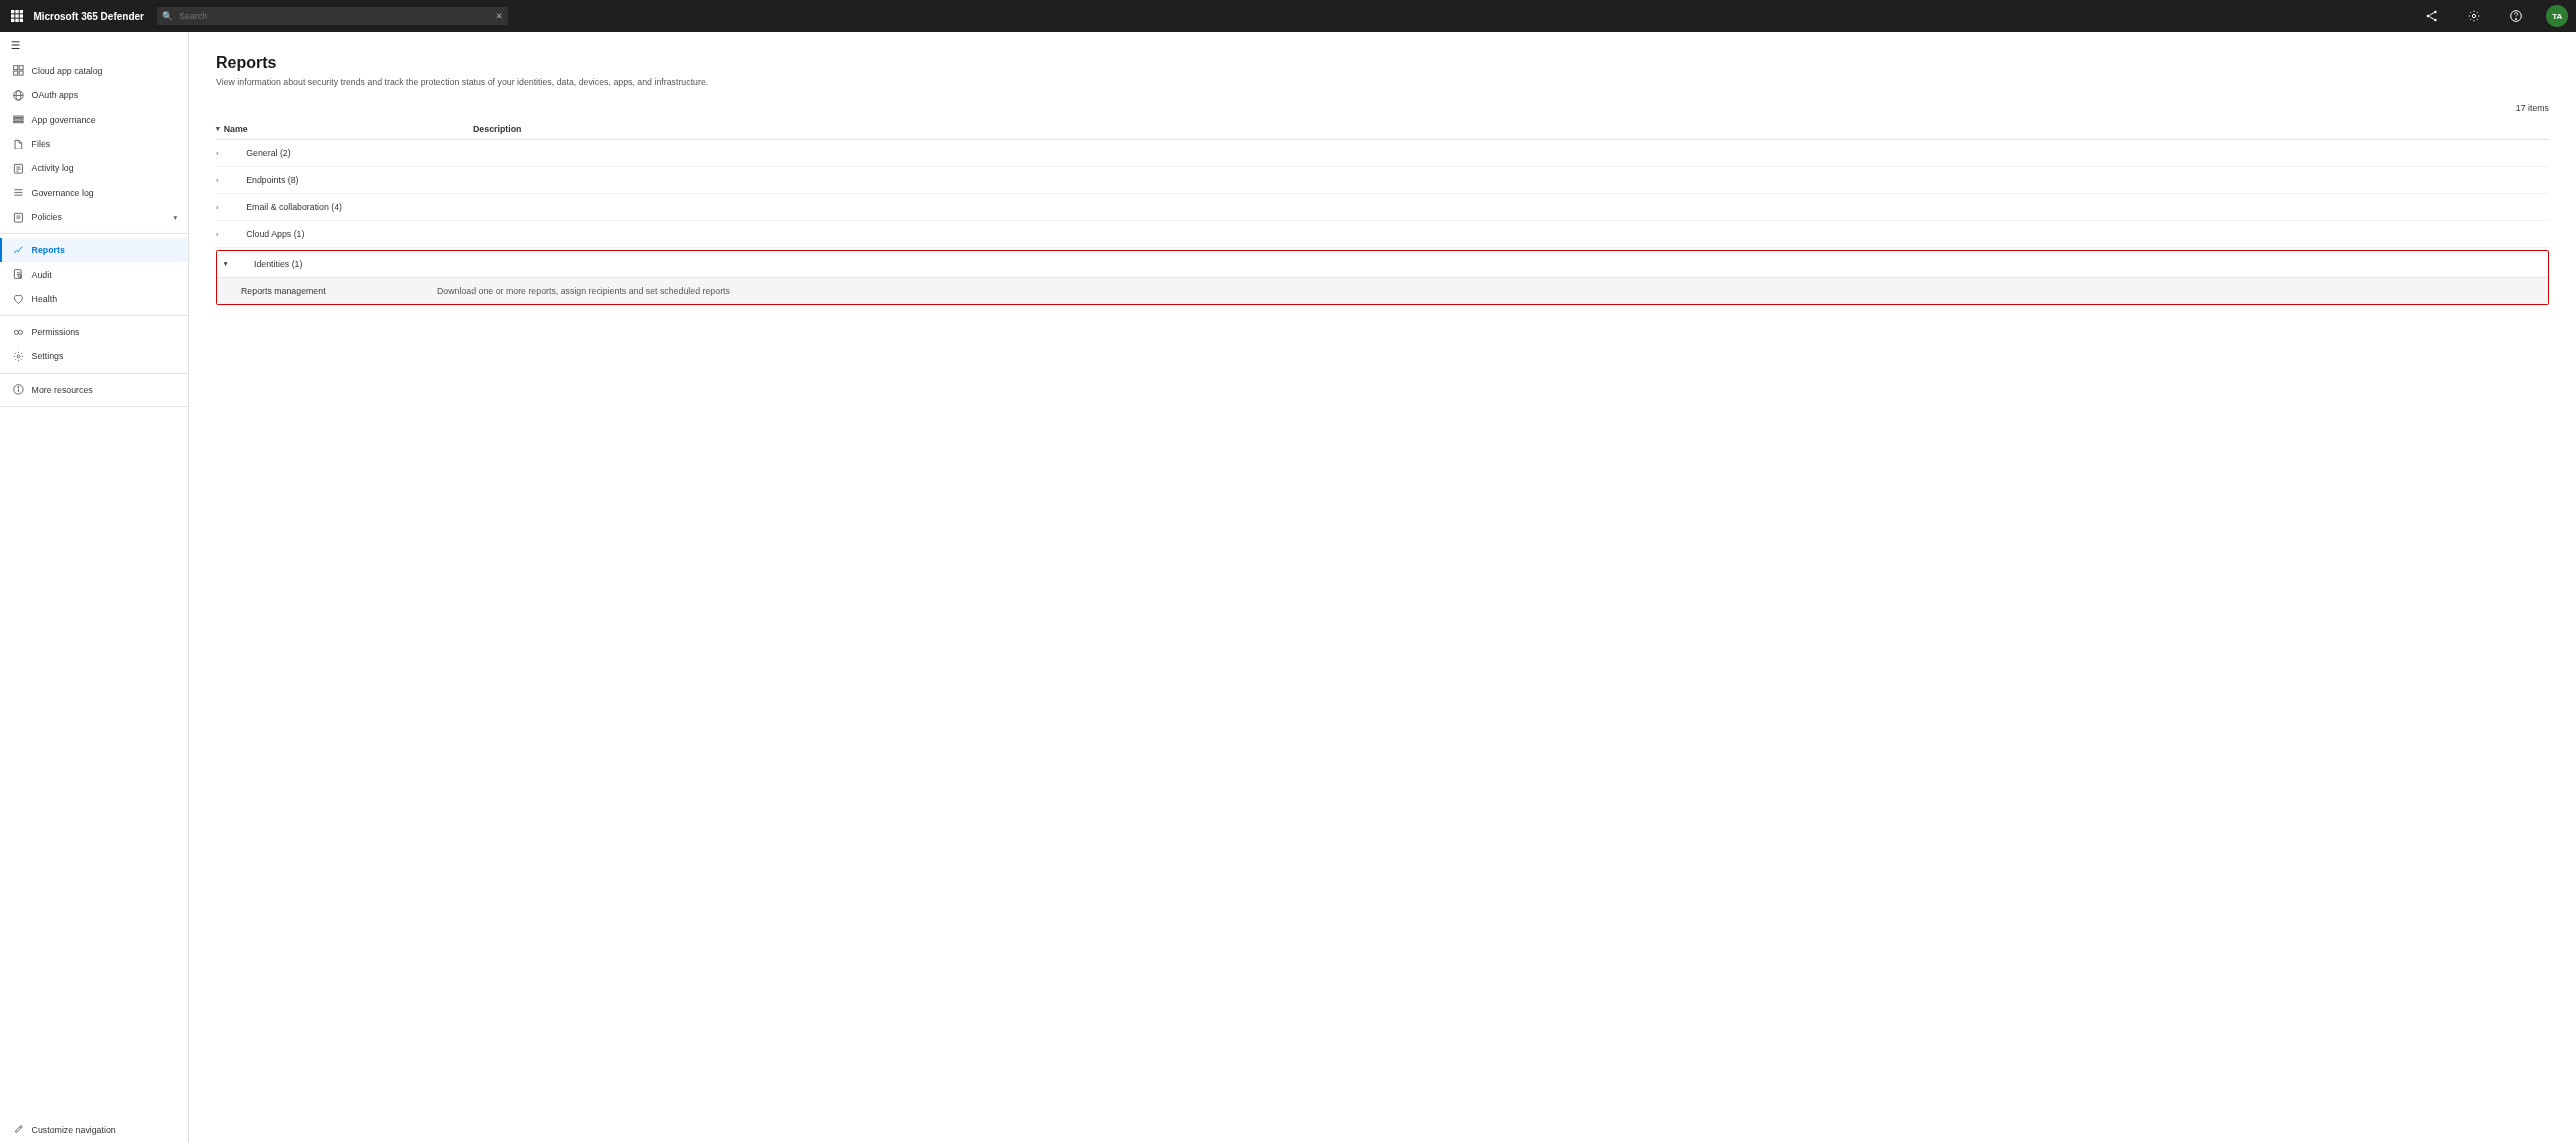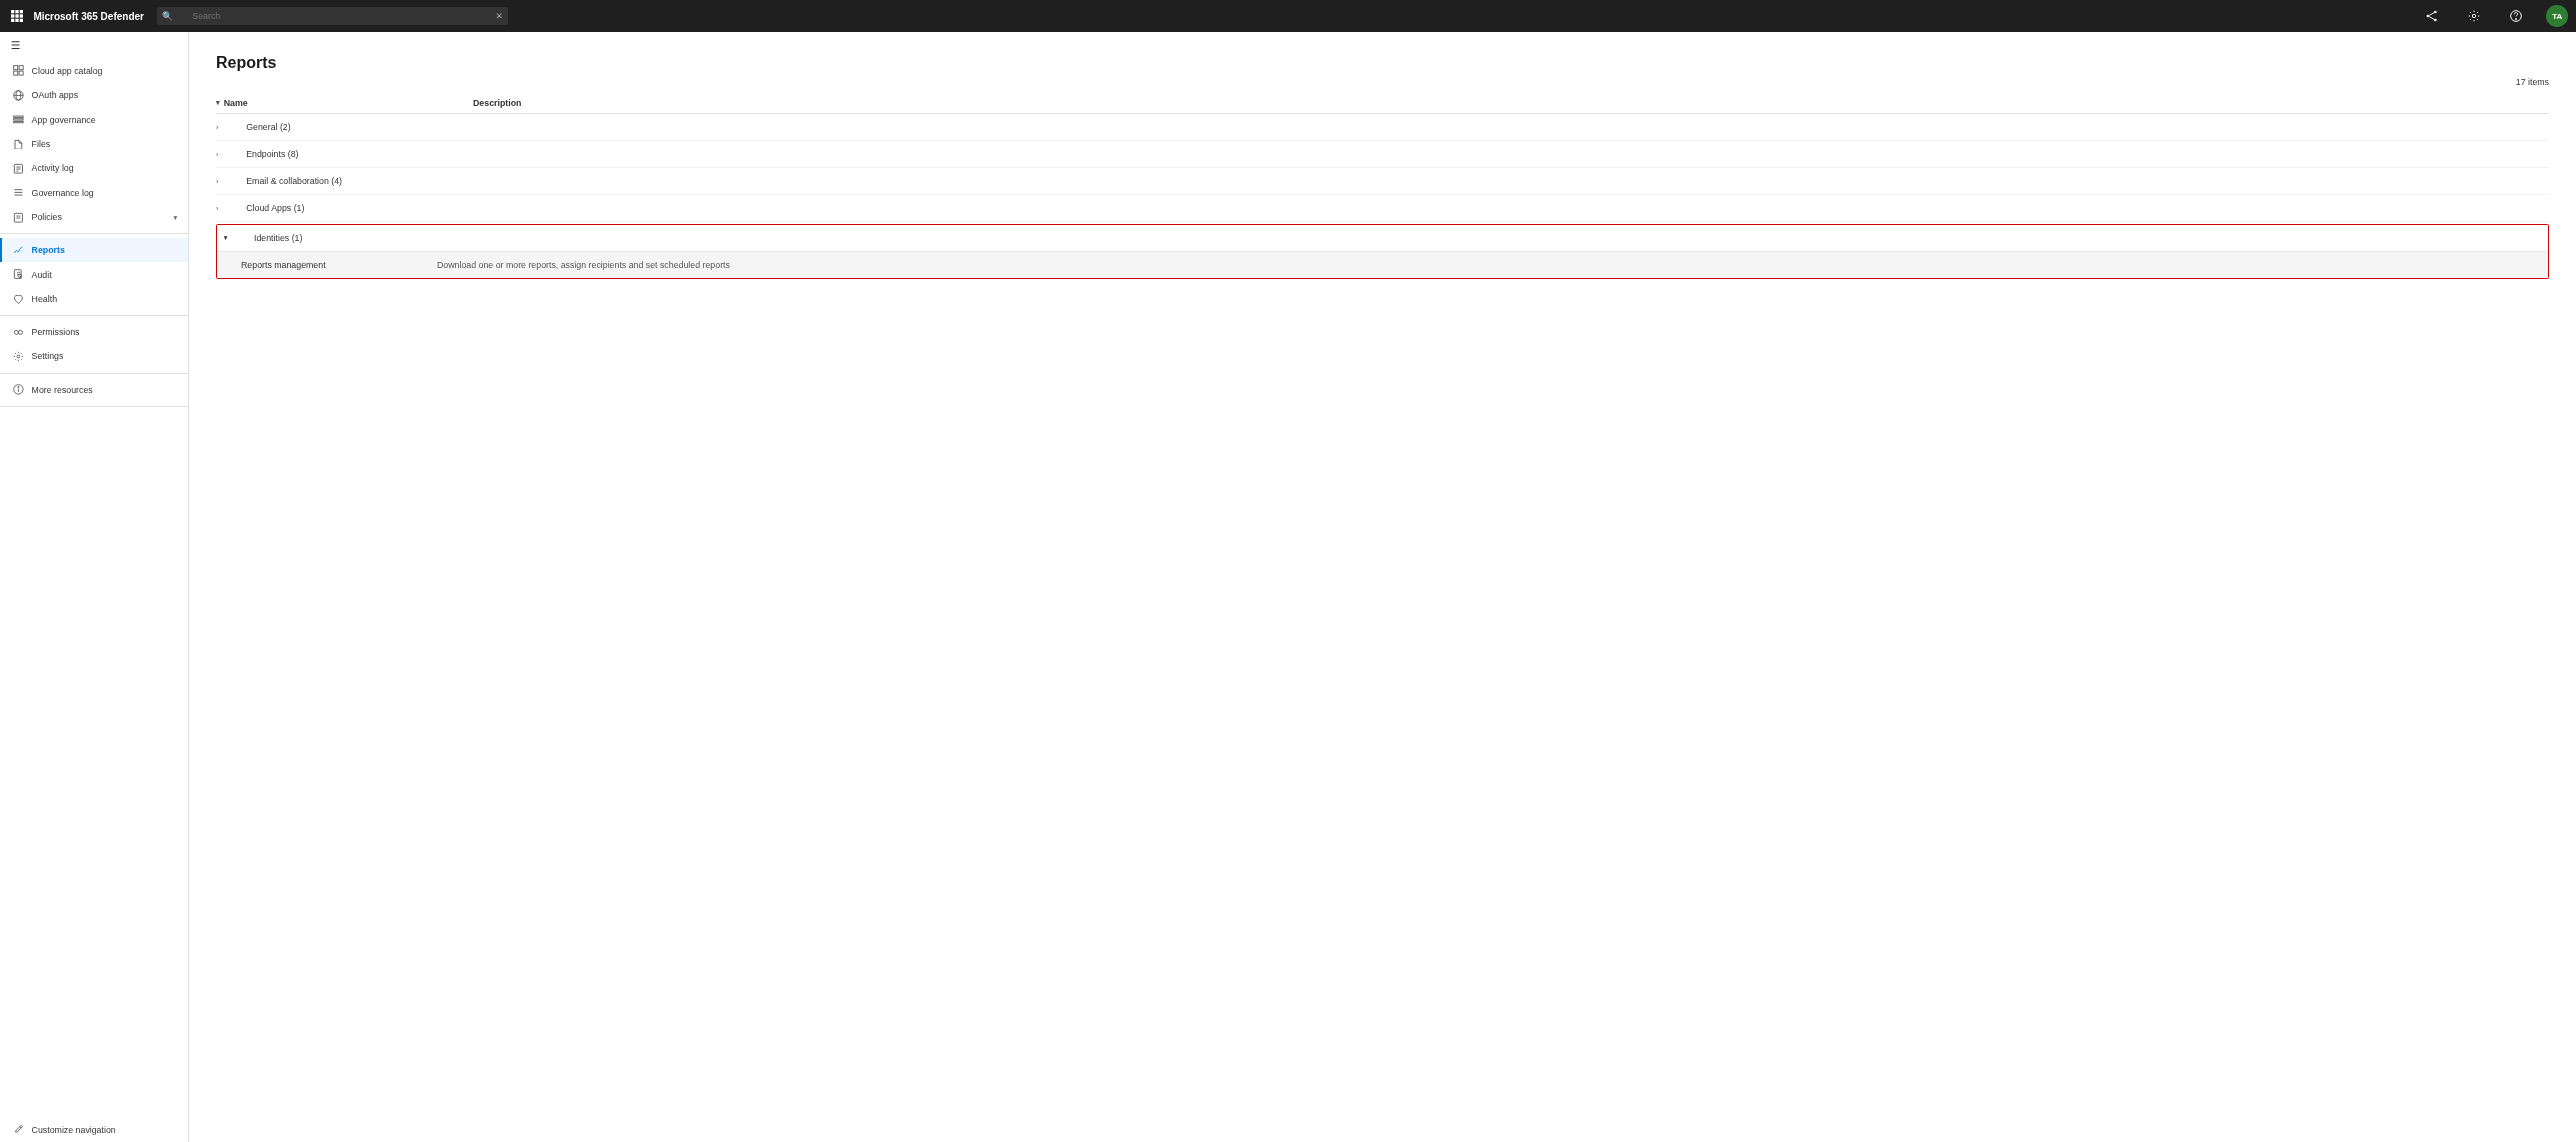--- a/index.html
+++ b/index.html
@@ -39,21 +39,21 @@
       position: relative;
       display: flex;
       align-items: center;
     }
     .topbar-search input {
       width: 100%;
       background: #333;
       border: none;
       border-radius: 2px;
       color: #ccc;
-      padding: 4px 24px 4px 35px;
+      padding: 4px 24px 4px 22px;
       font-size: 8.8px;
       outline: none;
     }
     .topbar-search .search-icon-wrap {
       position: absolute;
       left: 5.4px;
       color: #aaa;
       font-size: 8.8px;
     }
     .topbar-search .clear-icon-wrap {
@@ -454,20 +454,21 @@
             <path d="M12 2l2 2-8 8H4v-2z"></path>
             <line x1="10" y1="4" x2="12" y2="6"></line>
           </svg>
       </span>
       <span class="item-label">Customize navigation</span>
     </div>
   </div>
 
   <div class="main-content">
     <h1 class="page-title">Reports</h1>
+    <p class="page-subtitle">View information about security trends and track the protection status of your identities, data, devices, apps, and infrastructure.</p>
 
     <div class="items-count">17 items</div>
 
     <div class="table-header">
       <div class="col-name">
         <span style="font-size:7.4px; color:#555;">▾</span>
         <span>Name</span>
       </div>
       <div class="col-desc">Description</div>
     </div>

